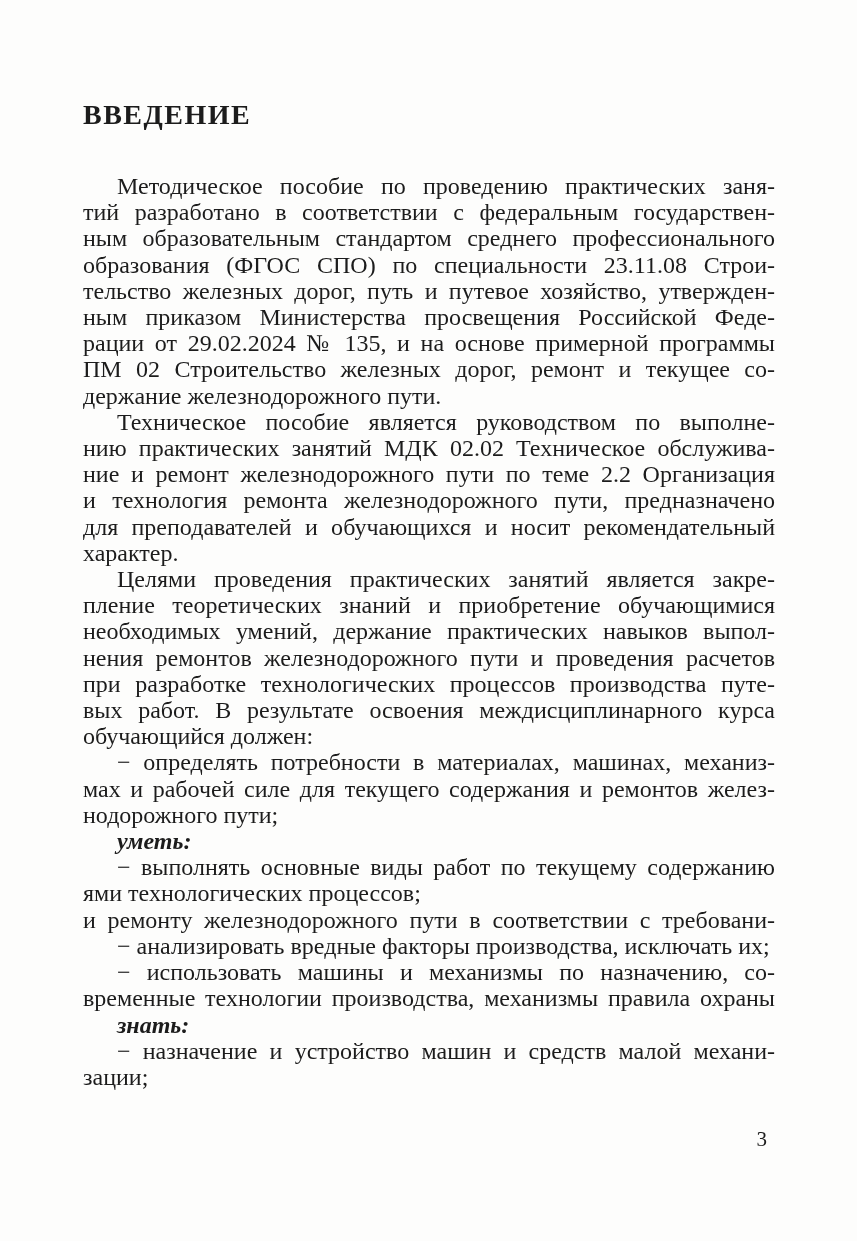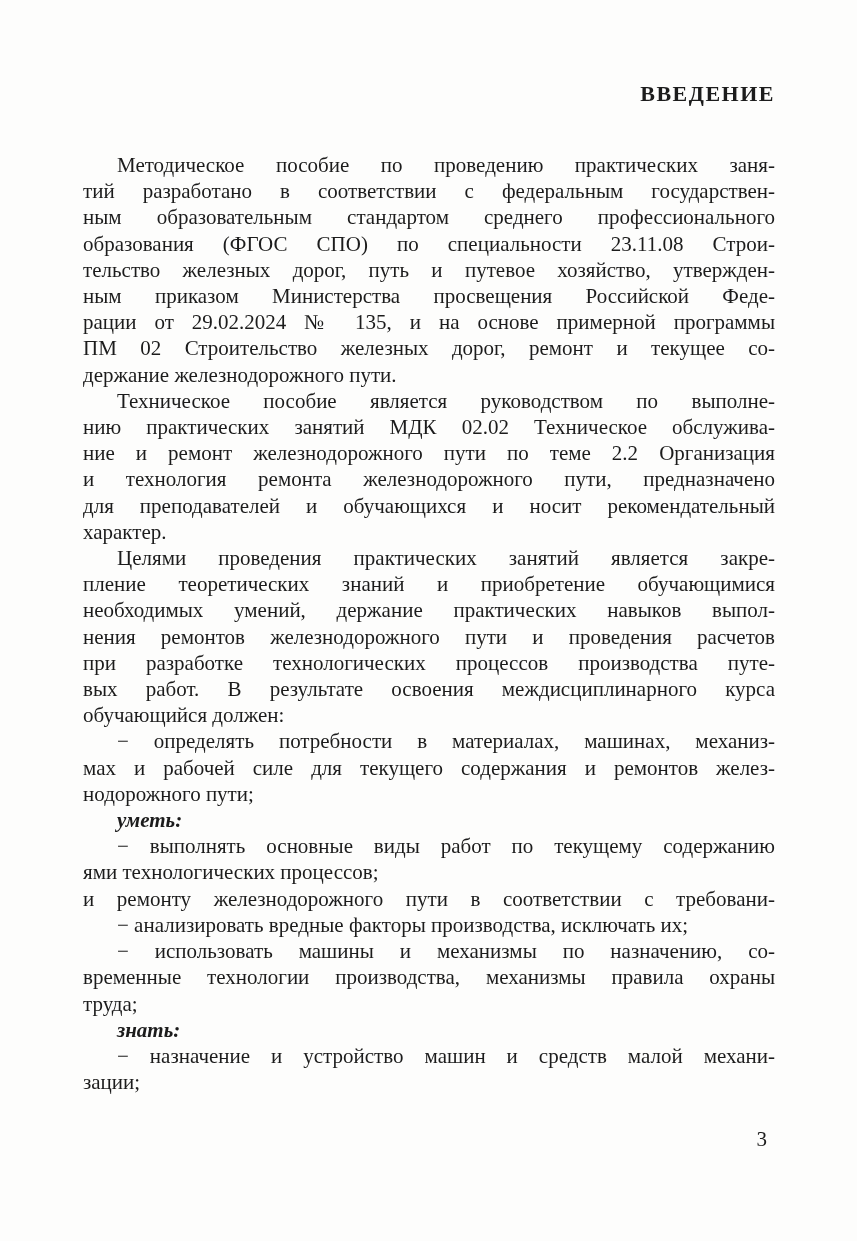--- a/index.html
+++ b/index.html
@@ -15,30 +15,30 @@
     font-family: "Liberation Serif", "DejaVu Serif", serif;
     color: #1c1c1c;
   }
   .page {
     position: absolute;
     top: 0;
     left: 83px;
     width: 692px;
   }
   .doc-title {
-    margin-top: 78px;
+    margin-top: 99px;
     margin-bottom: 42px;
-    font-size: 22px;
+    font-size: 28px;
     line-height: 32px;
     font-weight: bold;
     letter-spacing: 1.5px;
-    text-align: right;
+    text-align: left;
   }
   .page-body {
-    font-size: 21px;
+    font-size: 24px;
     line-height: 26.2px;
   }
   .line {
     text-align: justify;
     text-align-last: justify;
     text-justify: inter-word;
     white-space: normal;
   }
   .line.first {
     padding-left: 34px;
@@ -104,21 +104,20 @@
         <div class="line first">− выполнять основные виды работ по текущему содержанию</div>
         <div class="line end">ями технологических процессов;</div>
         <div class="line">и ремонту железнодорожного пути в соответствии с требовани-</div>
       </div>
       <div class="block list-item">
         <div class="line first end">− анализировать вредные факторы производства, исключать их;</div>
       </div>
       <div class="block list-item">
         <div class="line first">− использовать машины и механизмы по назначению, со-</div>
         <div class="line">временные технологии производства, механизмы правила охраны</div>
-        <div class="line end">труда;</div>
       </div>
       <div class="block subheading">
         <div class="line first end">знать:</div>
       </div>
       <div class="block list-item">
         <div class="line first">− назначение и устройство машин и средств малой механи-</div>
         <div class="line end">зации;</div>
       </div>
     </div>
 </div>

